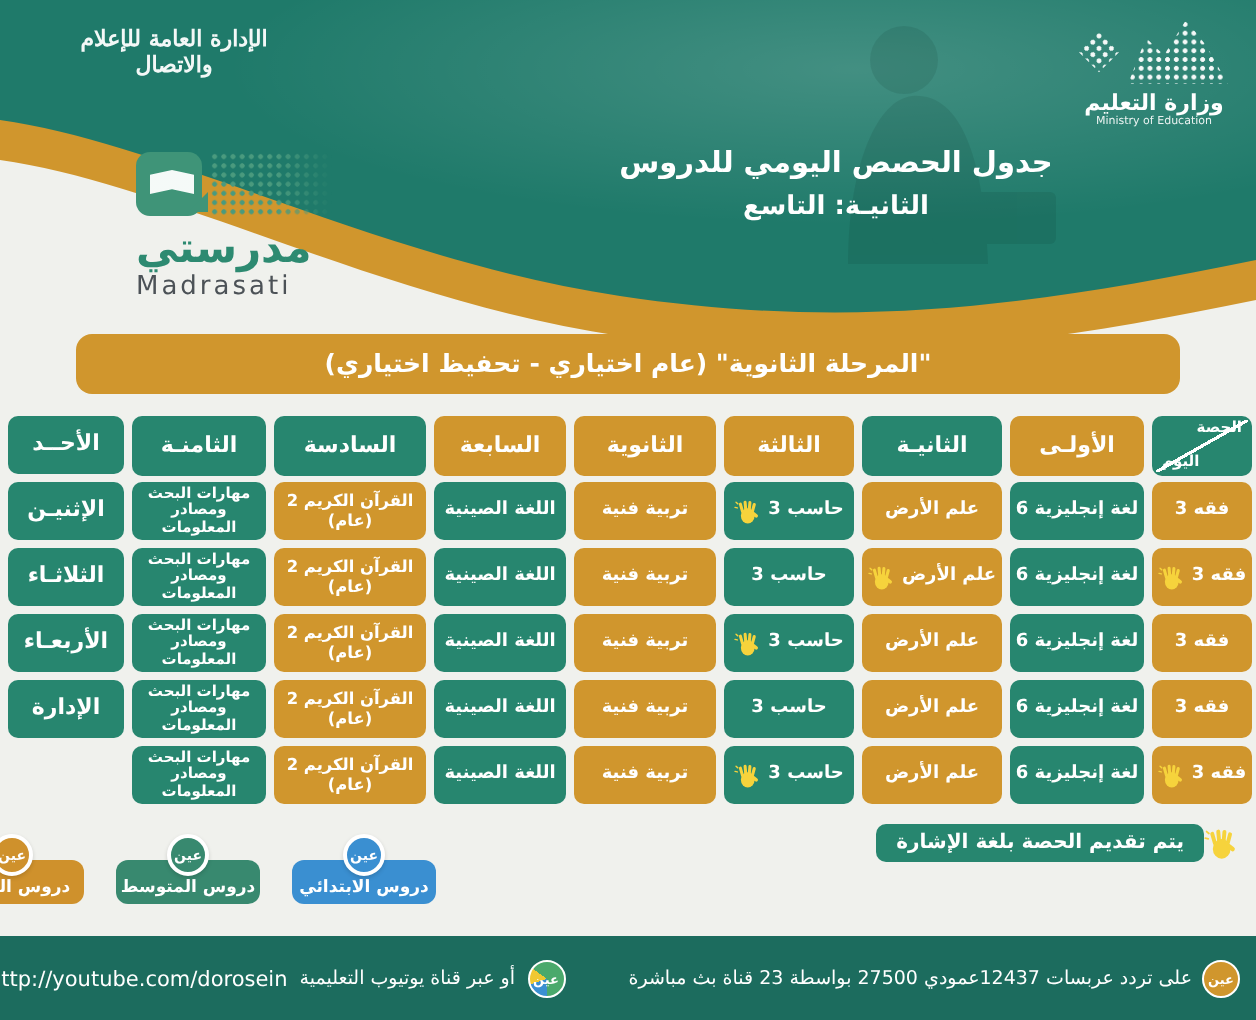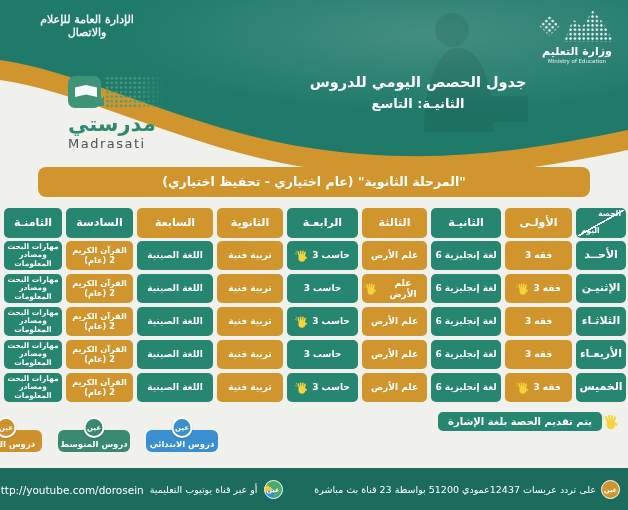--- a/index.html
+++ b/index.html
@@ -157,21 +157,20 @@
   <div class="stage-banner">"المرحلة الثانوية" (عام اختياري - تحفيظ اختياري)</div>
 
   <div class="table">
       <div class="cell green corner">
         <span class="c-top">الحصة</span>
         <span class="c-bot">اليوم</span>
       </div>
       <div class="cell head orange">الأولـى</div>
       <div class="cell head green">الثانيـة</div>
       <div class="cell head orange">الثالثة</div>
-      <div class="cell head green">الرابعـة</div>
       <div class="cell head orange">الثانوية</div>
       <div class="cell head orange">السابعة</div>
       <div class="cell head green">السادسة</div>
       <div class="cell head green">الثامنـة</div>
       <div class="cell day green">الأحــد</div>
       <div class="cell body orange col1">
         <span class="">فقه 3</span>
       </div>
       <div class="cell body green col2">
         <span class="">لغة إنجليزية 6</span>
@@ -326,21 +325,21 @@
       </div>
       <div class="cell body green col6">
         <span class="">اللغة الصينية</span>
       </div>
       <div class="cell body orange col7">
         <span class="">القرآن الكريم 2 (عام)</span>
       </div>
       <div class="cell body green col8">
         <span class="">مهارات البحث ومصادر المعلومات</span>
       </div>
-      <div class="cell day green">الخميس</div>
+      <div class="cell day green">الإدارة</div>
       <div class="cell body orange col1">
         <span class="">فقه 3</span>
         <span class="hand">
           <svg viewBox="0 0 22 22" xmlns="http://www.w3.org/2000/svg">
   <g fill="#f6d33c">
     <rect x="4.6" y="3.5" width="2.4" height="8.5" rx="1.2" transform="rotate(-16 5.8 7.5)"></rect>
     <rect x="7.8" y="2.2" width="2.4" height="9.5" rx="1.2" transform="rotate(-5 9 6.7)"></rect>
     <rect x="11" y="2.4" width="2.4" height="9.5" rx="1.2" transform="rotate(5 12.2 6.9)"></rect>
     <rect x="14" y="3.8" width="2.4" height="8.5" rx="1.2" transform="rotate(15 15.2 7.8)"></rect>
     <ellipse cx="10.8" cy="14" rx="5.4" ry="6"></ellipse>
@@ -423,21 +422,21 @@
       </div>
       <div class="badge" style="background: rgb(58, 143, 209);">
         <span class="circ" style="background: rgb(58, 143, 209);">عين</span>
         <span class="">دروس الابتدائي</span>
       </div>
     </div>
 
   <div class="footer">
     <div class="sat">
       <span class="eye-circ eye-orange">عين</span>
-      <span class="txt">على تردد عربسات 12437عمودي 51200 بواسطة 23 قناة بث مباشرة</span>
+      <span class="txt">على تردد عربسات 12437عمودي 27500 بواسطة 23 قناة بث مباشرة</span>
     </div>
     <div class="yt">
       <a href="#" class="url">http://youtube.com/dorosein</a>
       <span class="lbl">أو عبر قناة يوتيوب التعليمية</span>
       <span class="eye-circ eye-multi">عين</span>
     </div>
   </div>
 
 </div>
 

